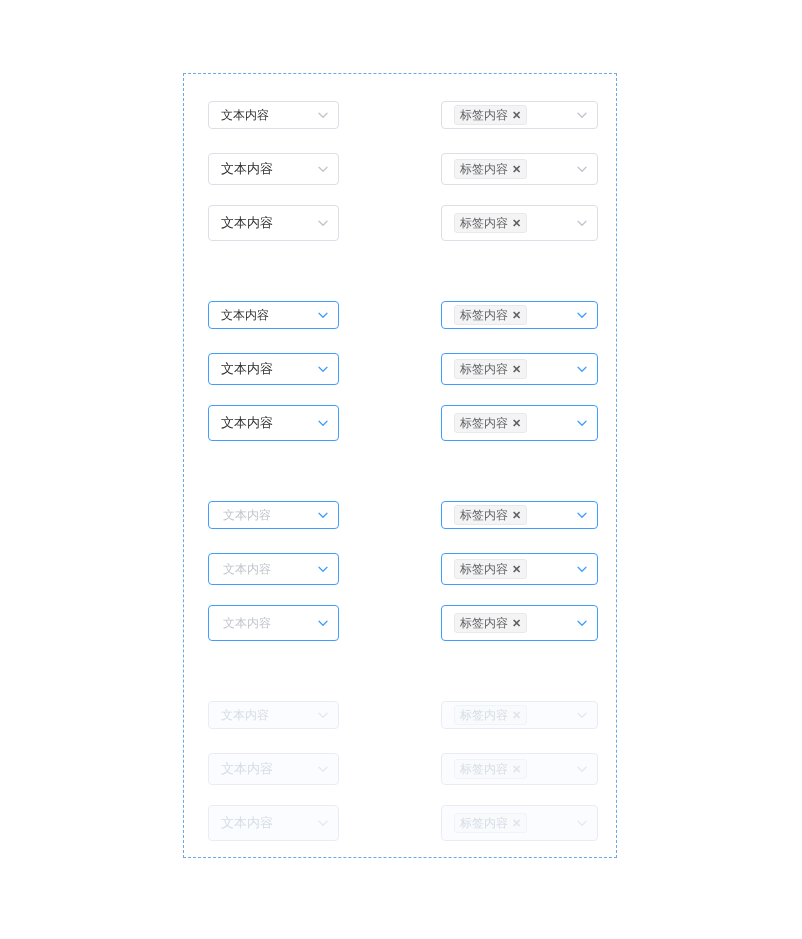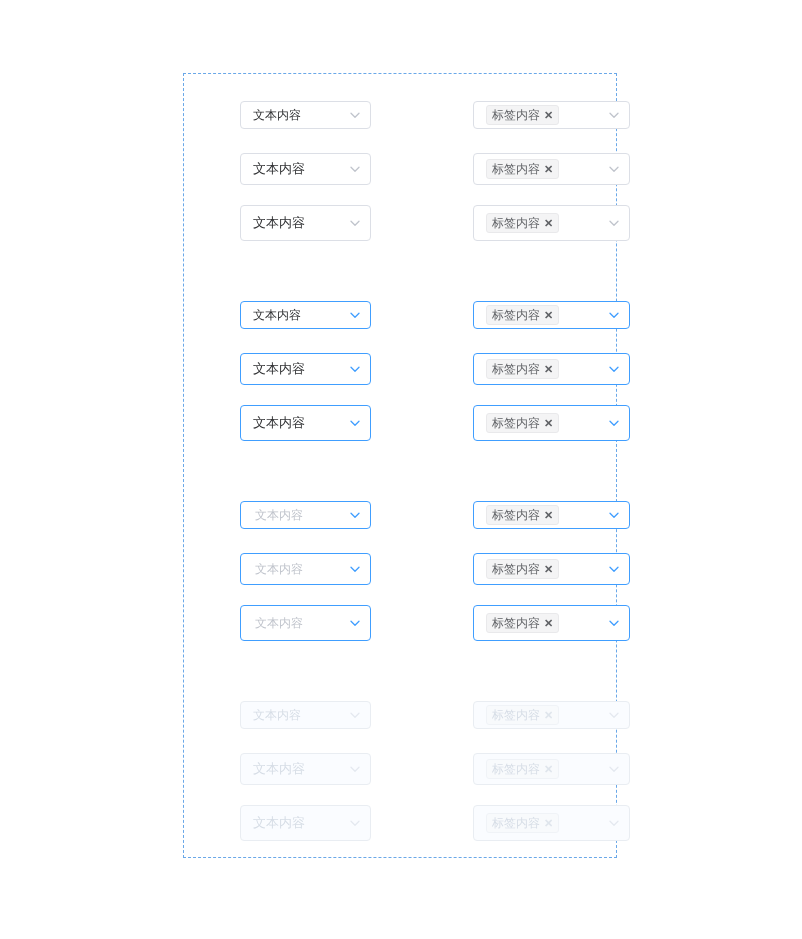--- a/index.html
+++ b/index.html
@@ -52,21 +52,20 @@
     box-sizing: border-box;
     border: 1px solid #dcdfe6;
     border-radius: 4px;
     background: #ffffff;
     display: flex;
     align-items: center;
     padding: 0 8px 0 12px;
     font-size: 13px;
     color: #303133;
     white-space: nowrap;
-    margin-left: 32px;
   }
   .select.left  { left: 24px; }
   .select.right { left: 257px; }
 
   .size-sm { width: 131px; height: 28px; top: 3px; font-size: 12px; }
   .size-md { width: 131px; height: 32px; top: 1px; font-size: 13px; }
   .size-lg { width: 131px; height: 36px; top: -1px; font-size: 13px; }
 
   .select.right.size-sm { width: 157px; }
   .select.right.size-md { width: 157px; }

